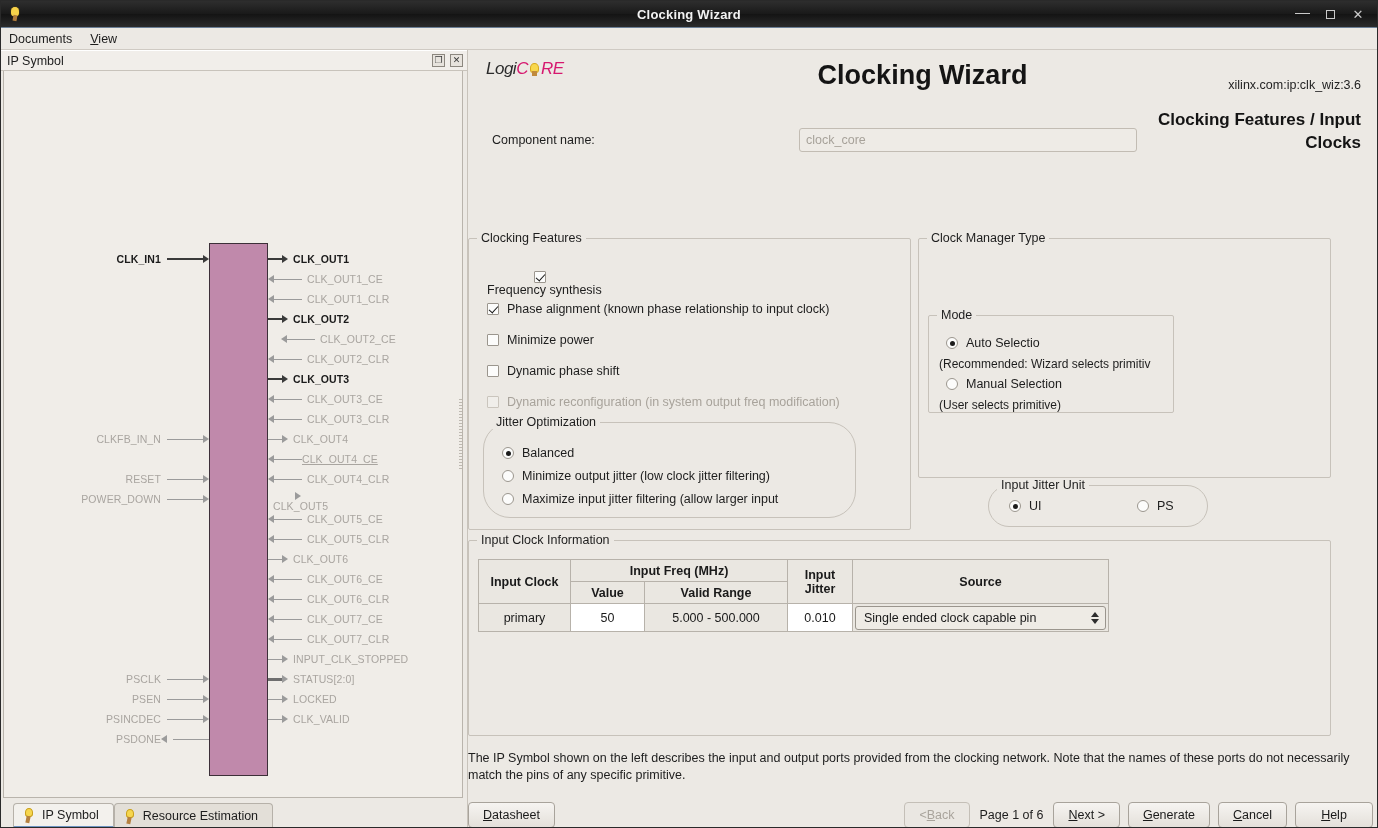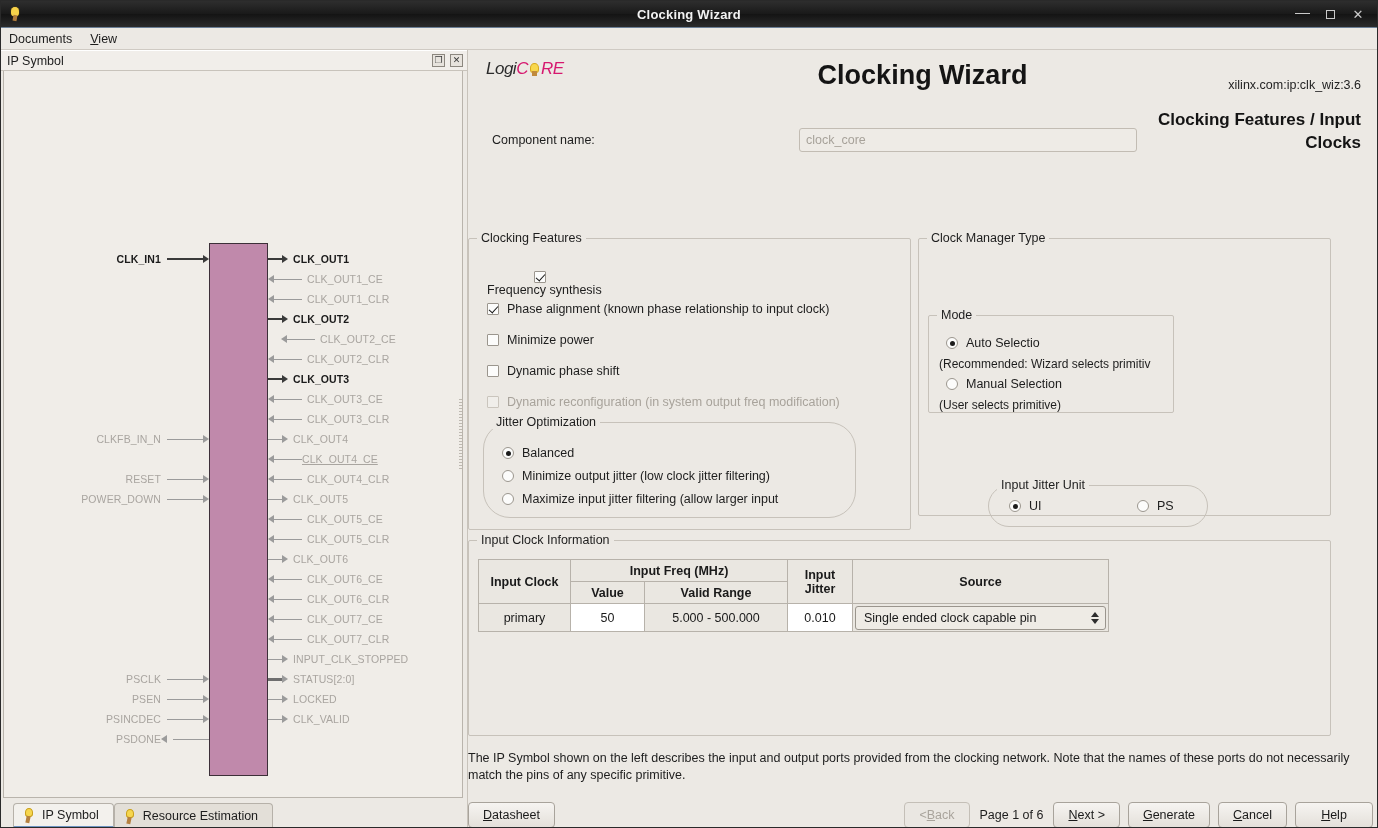--- a/index.html
+++ b/index.html
@@ -413,21 +413,21 @@
             <div class="port" style="left: 264px; top: 381px;">
               <div class="arrow arrow-l"></div>
               <div class="port-line" style="width: 28px;"></div>
               <span class="lbl" style="margin-left: 0; text-decoration: underline;">CLK_OUT4_CE</span>
             </div>
             <div class="port" style="left: 264px; top: 401px;">
               <div class="arrow arrow-l"></div>
               <div class="port-line" style="width: 28px;"></div>
               <span class="lbl" style="margin-left: 5px;">CLK_OUT4_CLR</span>
             </div>
-            <div class="port" style="left: 264px; top: 421px;">
+            <div class="port" style="left: 264px; top: 421px; flex-direction: column;">
               <div class="port-line" style="width: 14px;"></div>
               <div class="arrow arrow-r"></div>
               <span class="lbl" style="margin-left: 5px;">CLK_OUT5</span>
             </div>
             <div class="port" style="left: 264px; top: 441px;">
               <div class="arrow arrow-l"></div>
               <div class="port-line" style="width: 28px;"></div>
               <span class="lbl" style="margin-left: 5px;">CLK_OUT5_CE</span>
             </div>
             <div class="port" style="left: 264px; top: 461px;">
@@ -554,21 +554,21 @@
             <span class="rad"></span>
             <span>Minimize output jitter (low clock jitter filtering)</span>
           </div>
           <div class="rad-row" style="position:absolute;left:18px;top:69px;">
             <span class="rad"></span>
             <span>Maximize input jitter filtering (allow larger input</span>
           </div>
         </div>
       </div>
 
-      <div class="group" style="left:450px; top:188px; width:413px; height:278px;padding-left:31px;">
+      <div class="group" style="left:450px; top:188px; width:413px; height:240px;padding-left:31px;">
         <div class="group-title">Clock Manager Type</div>
 
         <div class="group" style="left:9px; top:76px; width:246px; height:98px;">
           <div class="group-title">Mode</div>
           <div class="rad-row" style="position:absolute;left:17px;top:20px;white-space:nowrap;overflow:hidden;width:225px;">
             <span class="rad on"></span>
             <span>Auto Selectio</span>
           </div>
           <div style="position:absolute;left:10px;top:41px;font-size:12px;color:#1d1d1d;white-space:nowrap;overflow:hidden;width:234px;">(Recommended:  Wizard selects primitiv</div>
           <div class="rad-row" style="position:absolute;left:17px;top:61px;">

